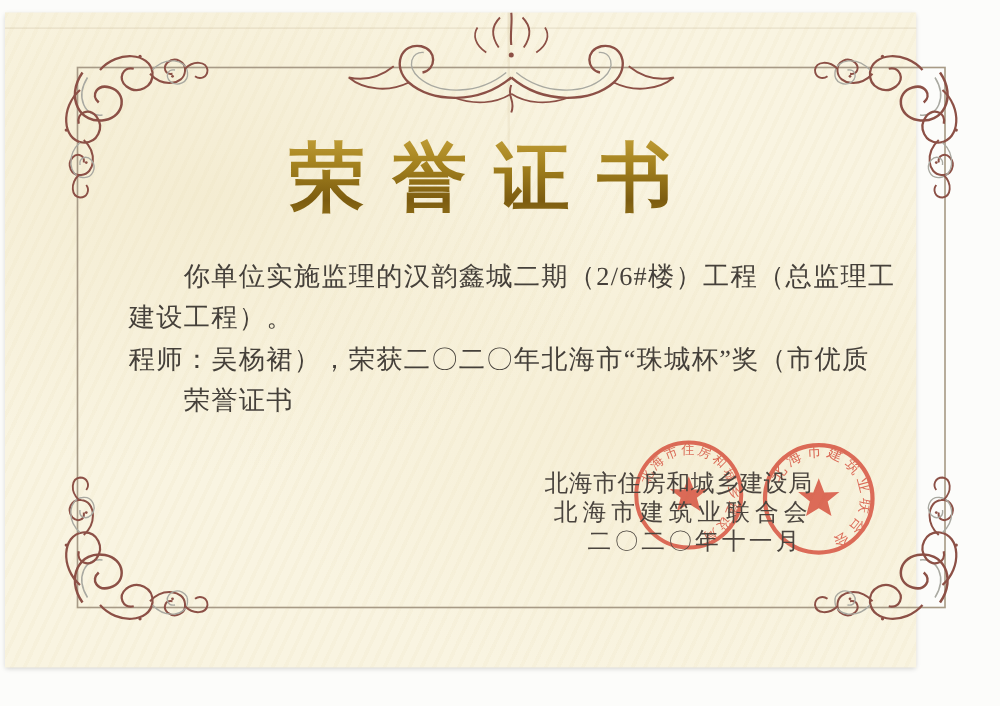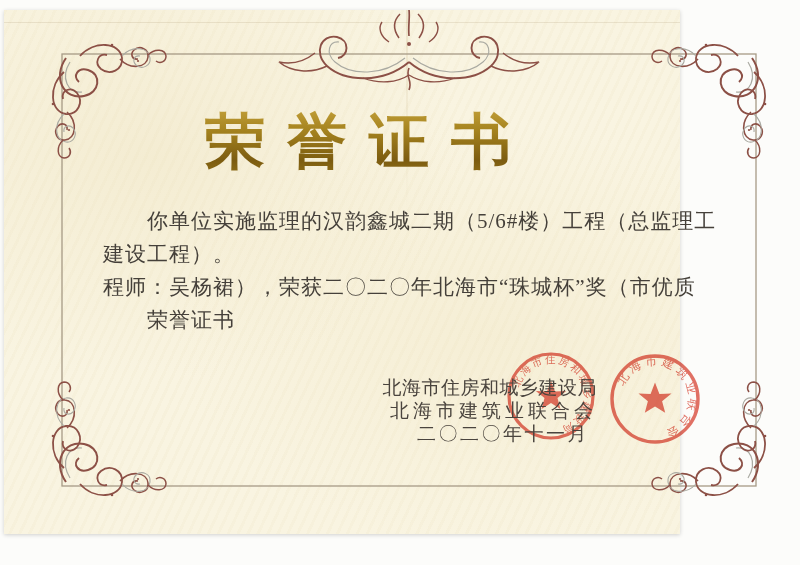--- a/index.html
+++ b/index.html
@@ -2,21 +2,21 @@
 <html><head>
 <meta charset="utf-8">
 <style>
   html,body{margin:0;padding:0;}
   body{
     width:800px;height:565px;position:relative;overflow:hidden;
     background:#fcfcfa;
     font-family:"Liberation Serif","DejaVu Serif",serif;
   }
   .paper{
-    position:absolute;left:4px;top:10px;width:676px;height:524px;
+    position:absolute;left:4px;top:10px;width:729px;height:524px;
     background-color:#f9f4e1;
     background-image:
       radial-gradient(ellipse at 22% 28%, rgba(236,224,186,.38), transparent 42%),
       radial-gradient(ellipse at 72% 62%, rgba(238,226,188,.32), transparent 46%),
       repeating-linear-gradient(115deg, rgba(226,212,168,.10) 0 3px, transparent 3px 9px);
     box-shadow:0 1px 4px rgba(0,0,0,.18);
   }
   .crease-v{position:absolute;left:402px;top:0;width:2px;height:200px;
     background:linear-gradient(180deg, rgba(170,140,80,.16), rgba(170,140,80,0));}
   .crease-h{position:absolute;left:0;top:12px;width:100%;height:1px;background:rgba(160,140,100,.18);}
@@ -104,21 +104,21 @@
       <use href="#crest-half" transform="scale(-1,1)"></use>
       <path d="M0,-18 C-1,-28 1,-36 0,-44" stroke="#8c5046" stroke-width="1.7"></path>
       <path d="M0,14 C-4,24 4,26 0,36" stroke="#8c5046" stroke-width="1.6"></path>
       <circle cx="0" cy="-10" r="2" fill="#8c5046" stroke="none"></circle>
     </g>
   </svg>
 
   <div class="title">荣誉证书</div>
 
   <div class="textblock">
-    <p class="para-line indent">你单位实施监理的汉韵鑫城二期（5/6#楼）工程（总监理工</p>
+    <p class="para-line indent">你单位实施监理的汉韵鑫城二期（2/6#楼）工程（总监理工</p>
     <p class="para-line">建设工程）。</p>
     <p class="para-line">程师：吴杨裙），荣获二〇二〇年北海市“珠城杯”奖（市优质</p>
     <p class="closing">荣誉证书</p>
   </div>
 
   <svg class="seal seal-left" width="110" height="110" viewBox="0 0 110 110">
     <defs>
       <path id="ringL" d="M22,55 A33,33 0 1,1 88,55 A33,33 0 1,1 22,55" fill="none"></path>
     </defs>
     <circle cx="55" cy="55" r="42" fill="none" stroke="#dd5244" stroke-width="3.2"></circle>

